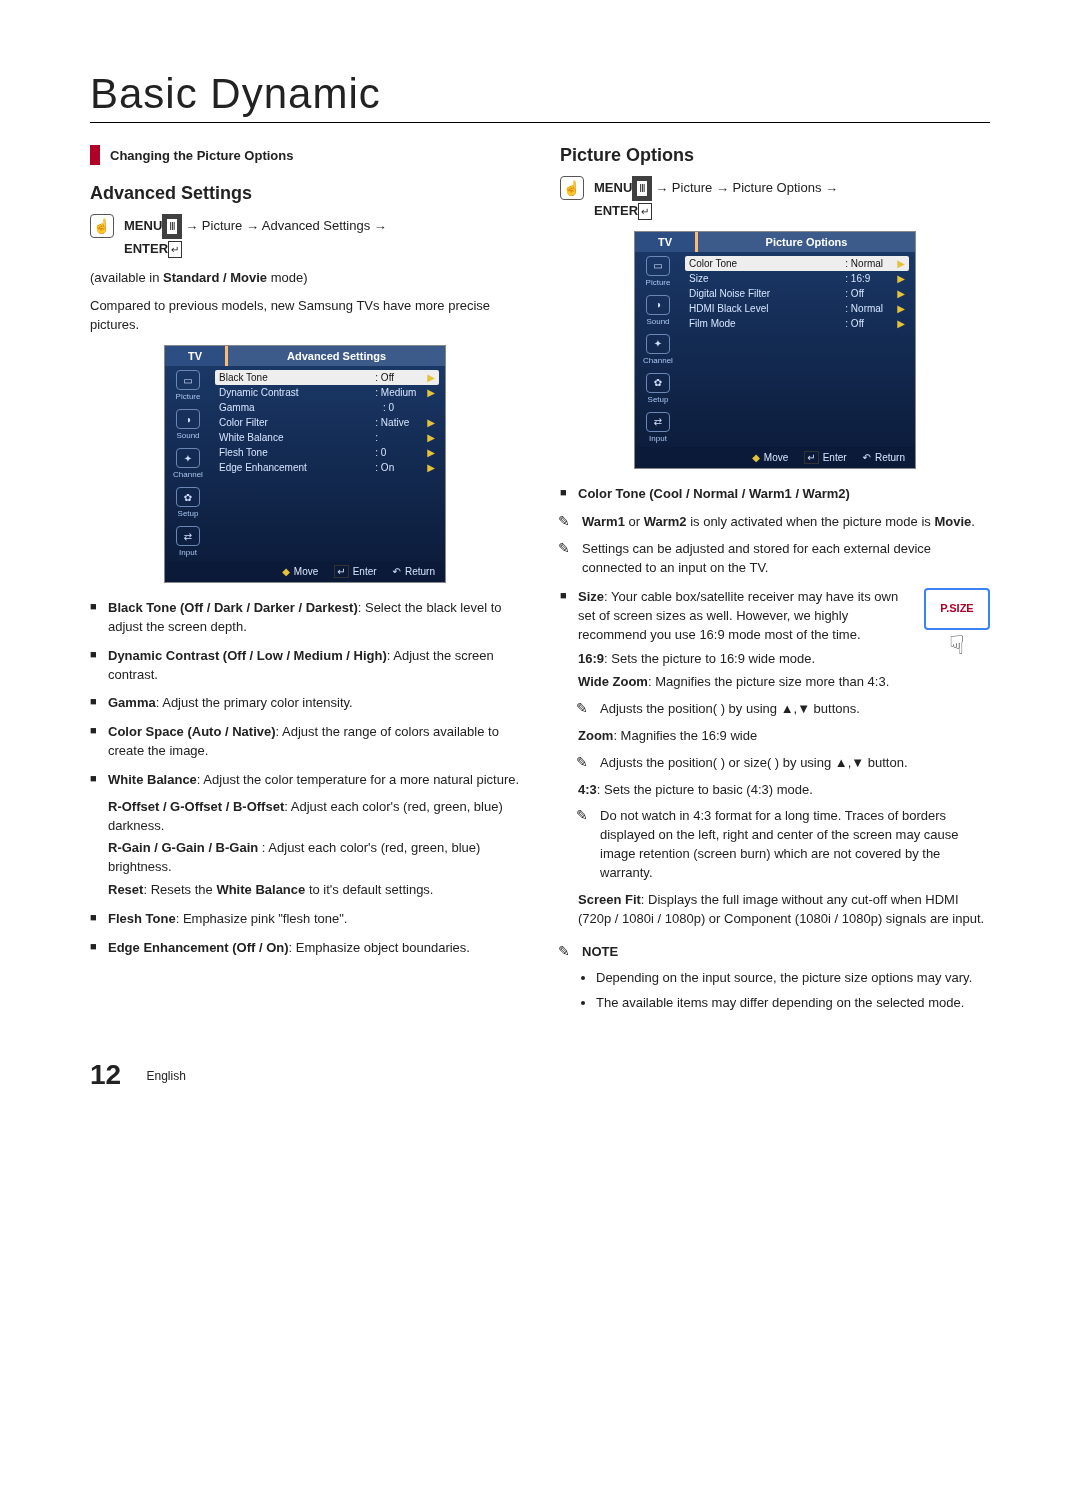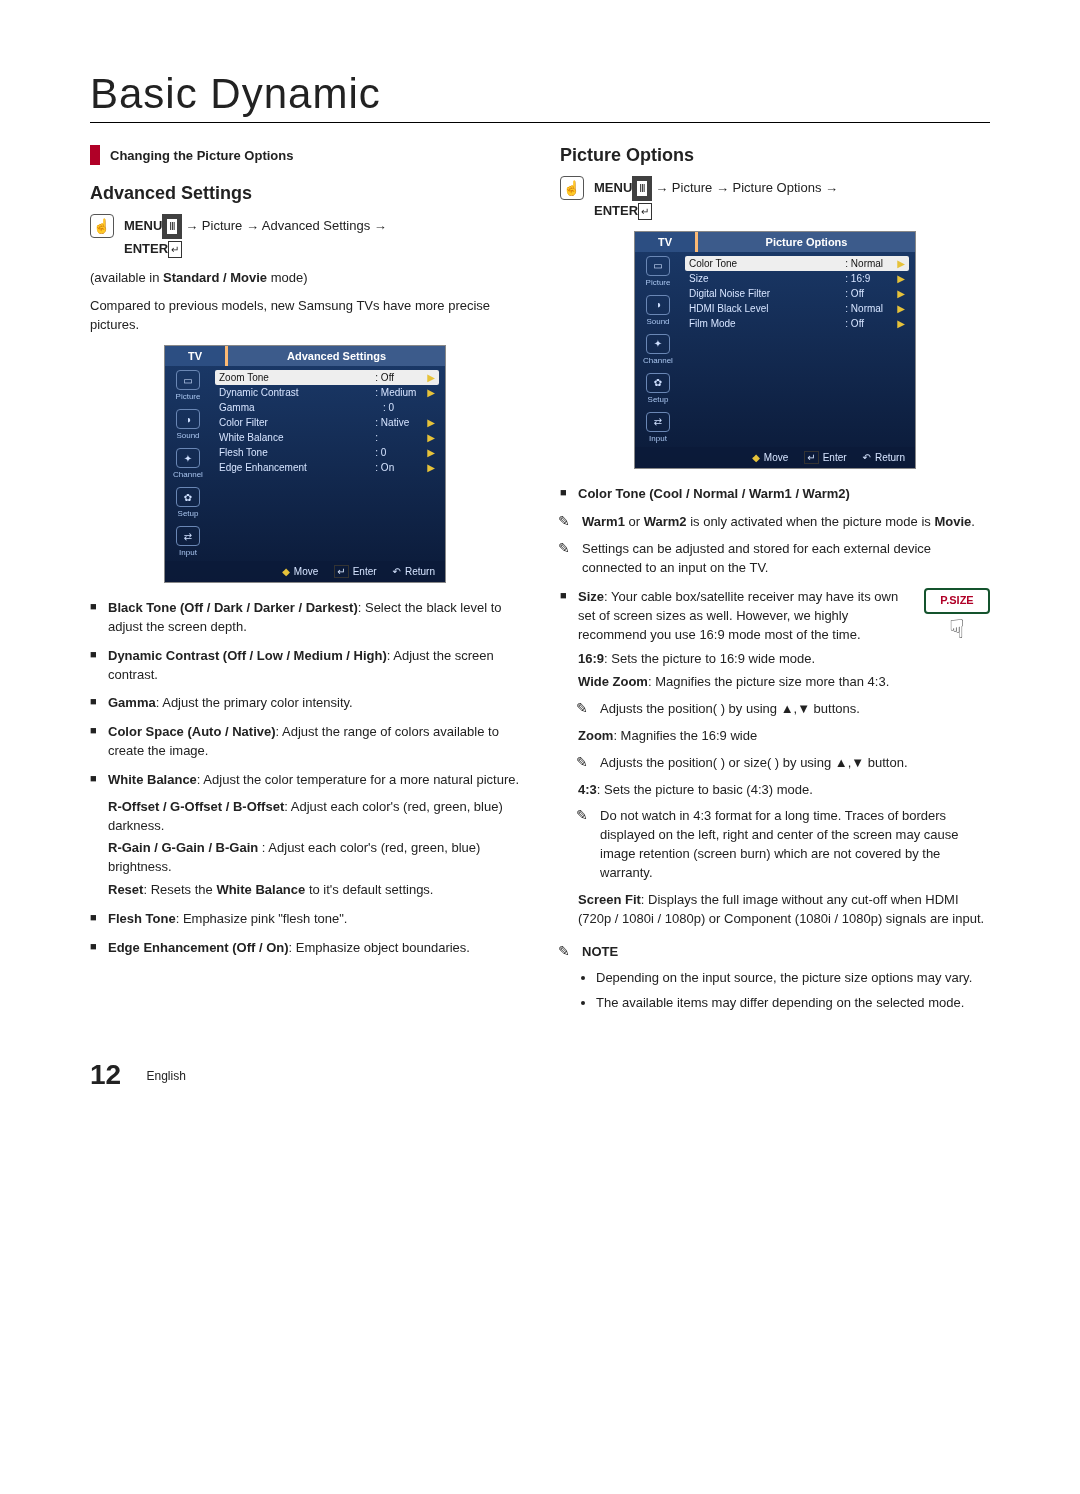--- a/index.html
+++ b/index.html
@@ -207,25 +207,25 @@
   }
   .dot-list li { margin: 6px 0; line-height: 1.45;}
   .psize-badge {
     float: right;
     width: 66px;
     margin: 0 0 6px 10px;
     text-align: center;
     font-size: 11px;
   }
   .psize-badge .box {
-    border: 2px solid #14532d;
+    border: 2px solid #3b82f6;
     color: #b00027;
     font-weight: bold;
     border-radius: 4px;
-    padding: 3px 2px;
+    padding: 11px 2px;
     background: #fff;
   }
   .psize-badge .hand {
     font-size: 26px;
     line-height: 1;
     color: #555;
     margin-top: 2px;
   }
   .page-footer {
     margin-top: 40px;
@@ -277,21 +277,21 @@
         <div class="osd-body">
           <div class="osd-side">
             <div class="side-item"><div class="side-icon">▭</div><span>Picture</span></div>
             <div class="side-item"><div class="side-icon">◑</div><span>Sound</span></div>
             <div class="side-item"><div class="side-icon">✦</div><span>Channel</span></div>
             <div class="side-item"><div class="side-icon">✿</div><span>Setup</span></div>
             <div class="side-item"><div class="side-icon">⇄</div><span>Input</span></div>
           </div>
           <div class="osd-rows" id="osd-rows-left">
               <div class="osd-row selected">
-                <span class="label">Zoom Tone</span>
+                <span class="label">Black Tone</span>
                 <span class="val">: Off</span>
                 <span class="arrow">▶</span>
               </div>
               <div class="osd-row">
                 <span class="label">Dynamic Contrast</span>
                 <span class="val">: Medium</span>
                 <span class="arrow">▶</span>
               </div>
               <div class="osd-row">
                 <span class="label">Gamma</span>

